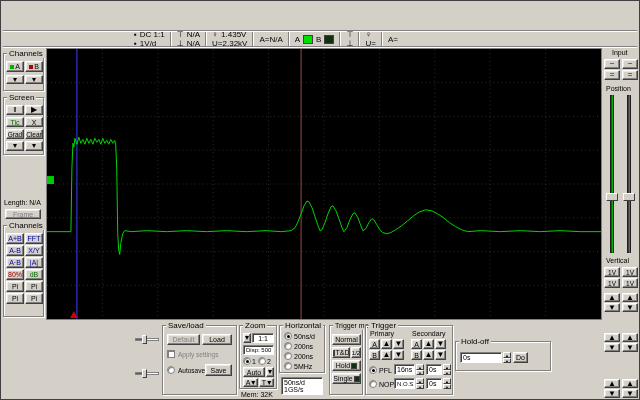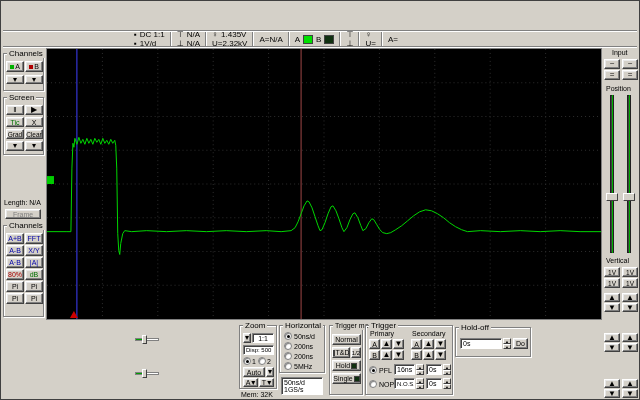--- a/index.html
+++ b/index.html
@@ -335,20 +335,36 @@
         <span class="tr"></span>
         <span class="fill" style="width:8px;"></span>
         <span class="th" style="left:7px;"></span>
       </span>
     <span class="hsl" style="left:132px;top:48px;width:24px;">
         <span class="tr"></span>
         <span class="fill" style="width:8px;"></span>
         <span class="th" style="left:7px;"></span>
       </span>
 
+    <div class="grp" style="left:159px;top:4px;width:75px;height:70px;">
+      <span class="grp-t">Save/load</span>
+      <span class="b dis" style="left:4px;top:8px;width:33px;height:11px;">
+          <span>Default</span>
+        </span>
+      <span class="b" style="left:39px;top:8px;width:30px;height:11px;">
+          <span>Load</span>
+        </span>
+      <span class="chk" style="left:4px;top:24px;"></span>
+      <span class="lbl dis f65" style="left:15px;top:25px;">Apply settings</span>
+      <span class="rad" style="left:4px;top:40px;"></span>
+      <span class="lbl f65" style="left:15px;top:41px;">Autosave</span>
+      <span class="b" style="left:42px;top:38px;width:27px;height:12px;">
+          <span>Save</span>
+        </span>
+    </div>
 
     <div class="grp" style="left:236px;top:4px;width:38px;height:64px;">
       <span class="grp-t">Zoom</span>
       <span class="b" style="left:3px;top:7px;width:8px;height:10px;">
           <span class="icon">▾</span>
         </span>
       <span class="sunk" style="left:12px;top:7px;width:22px;height:10px;justify-content:center;">1:1</span>
       <span class="sunk" style="left:3px;top:19px;width:31px;height:10px;font-size:6px;">Disp: 500</span>
       <span class="rad on" style="left:3px;top:31px;"></span>
       <span class="lbl" style="left:12px;top:32px;">1</span>
@@ -468,21 +484,21 @@
           <span>▲</span>
           <span>▼</span>
         </span>
       <span class="sunk" style="left:60px;top:52px;width:16px;height:11px;">0s</span>
       <span class="spin" style="left:77px;top:52px;height:11px;">
           <span>▲</span>
           <span>▼</span>
         </span>
     </div>
 
-    <div class="grp" style="left:452px;top:6px;width:76px;height:30px;">
+    <div class="grp" style="left:452px;top:20px;width:96px;height:30px;">
       <span class="grp-t">Hold-off</span>
       <span class="sunk" style="left:4px;top:10px;width:42px;height:11px;">0s</span>
       <span class="spin" style="left:47px;top:10px;height:11px;">
           <span>▲</span>
           <span>▼</span>
         </span>
       <span class="b" style="left:57px;top:10px;width:15px;height:11px;">
           <span>Do</span>
         </span>
     </div>

